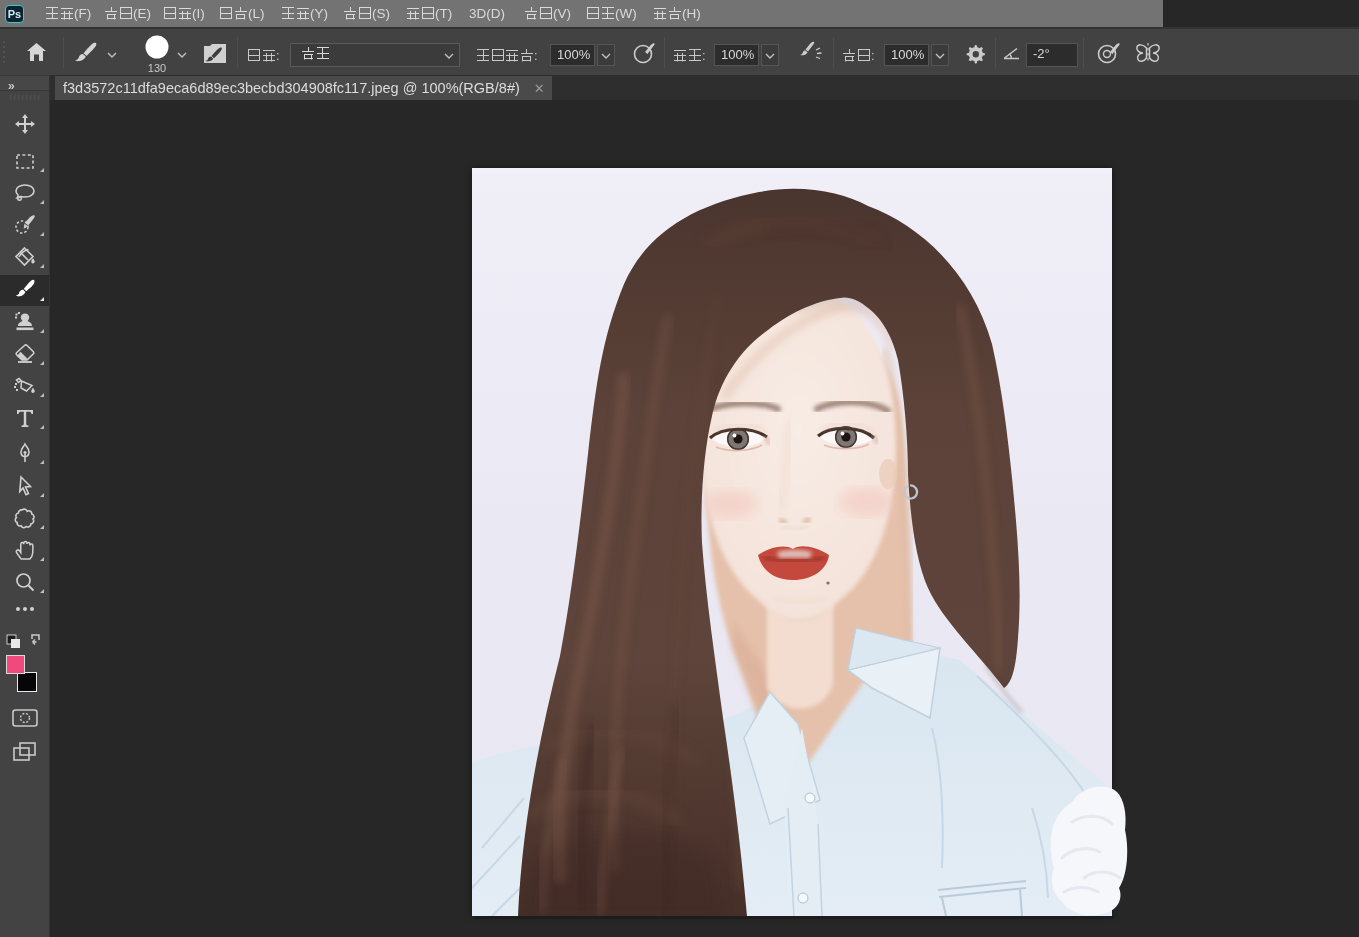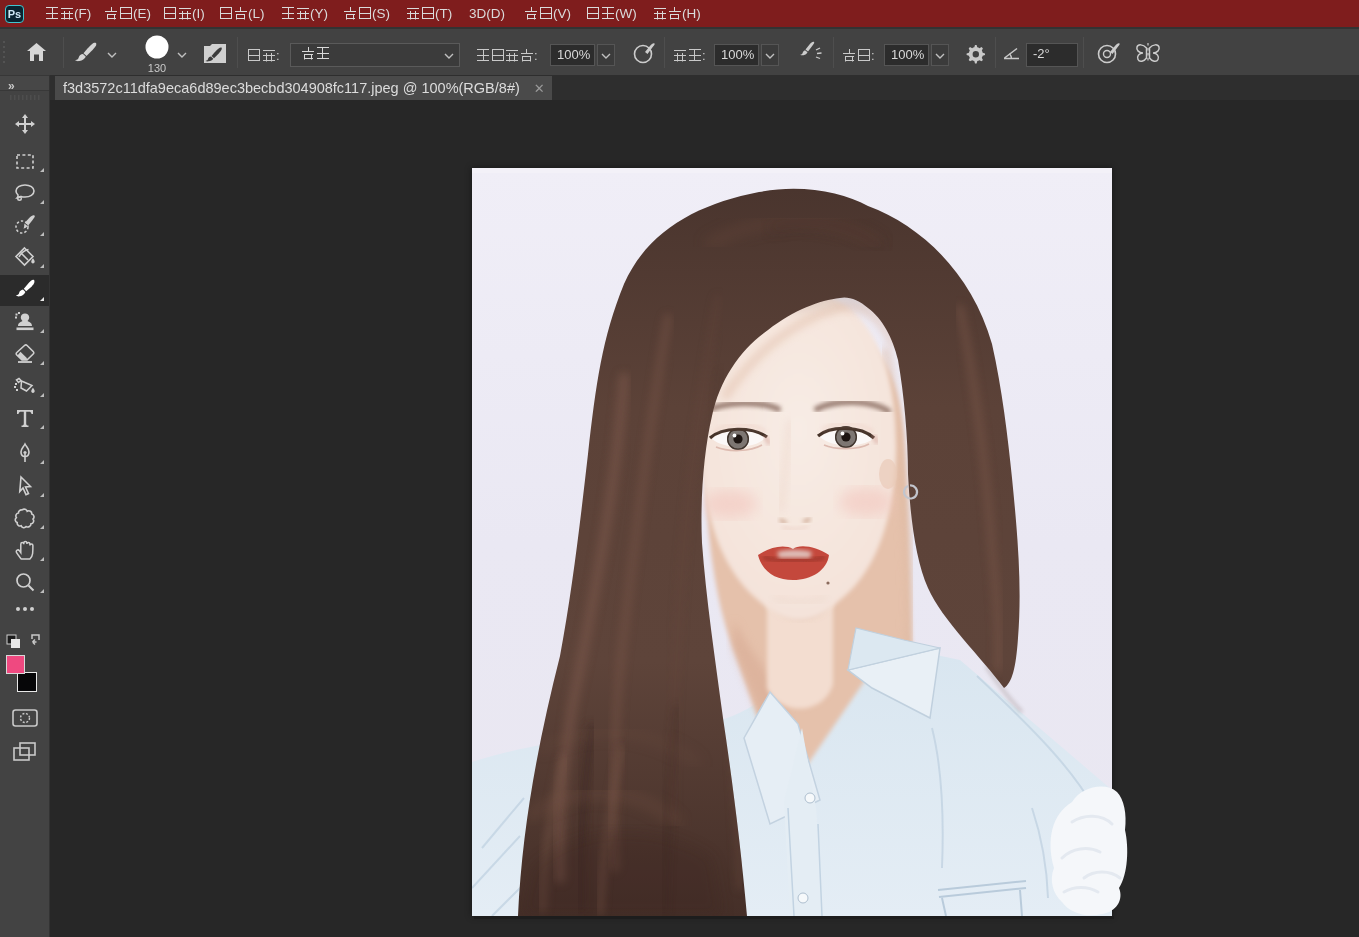--- a/index.html
+++ b/index.html
@@ -26,21 +26,21 @@
       linear-gradient(currentColor,currentColor) 8px 3.5px/1.2px 8.5px no-repeat,
       linear-gradient(currentColor,currentColor) 0 11px/12px 1.2px no-repeat; }
   .z.d { background:
       linear-gradient(currentColor,currentColor) 5.5px 0/1.2px 4px no-repeat,
       linear-gradient(currentColor,currentColor) 0 3.5px/12px 1.2px no-repeat,
       linear-gradient(currentColor,currentColor) 1.5px 6.5px/9px 1.2px no-repeat,
       linear-gradient(currentColor,currentColor) 1.5px 6.5px/1.2px 5.5px no-repeat,
       linear-gradient(currentColor,currentColor) 9.3px 6.5px/1.2px 5.5px no-repeat,
       linear-gradient(currentColor,currentColor) 1.5px 11px/9px 1.2px no-repeat; }
   
-  #menubar { position:absolute; left:0; top:0; width:1359px; height:28px; background:#7f1d1d; }
+  #menubar { position:absolute; left:0; top:0; width:1163px; height:28px; background:#737373; }
   #pslogo { position:absolute; left:5px; top:5px; width:19px; height:18px; border-radius:4px;
     background:#0a2430; border:1.5px solid #41c5cf; color:#cfe8f5; font-weight:bold;
     font-size:11px; text-align:center; line-height:17px; }
   .menu { position:absolute; top:0; height:28px; line-height:28px; color:#dadada; font-size:13.5px; }
   
   #optbar { position:absolute; left:0; top:27px; width:1359px; height:48px; background:#424242;
     border-top:2px solid #333333; box-sizing:border-box; }
   .sep { position:absolute; top:8px; width:1px; height:31px; background:#383838;
     border-right:1px solid #4e4e4e; }
   .obox { position:absolute; background:#2c2c2c; border:1px solid #555;

